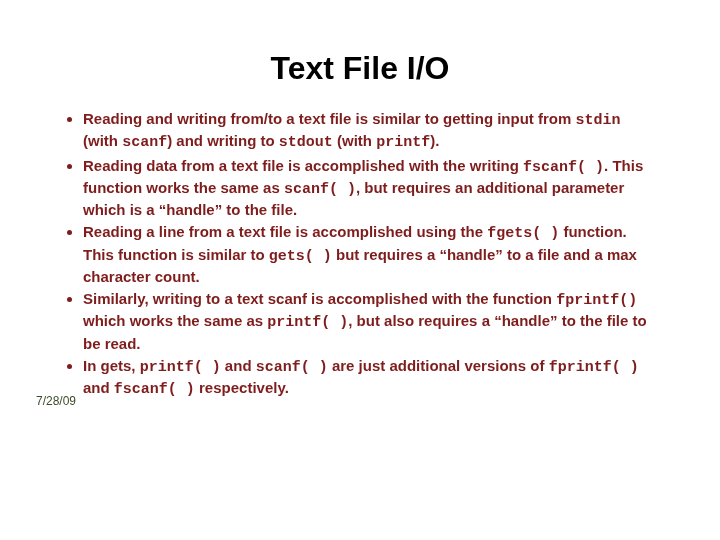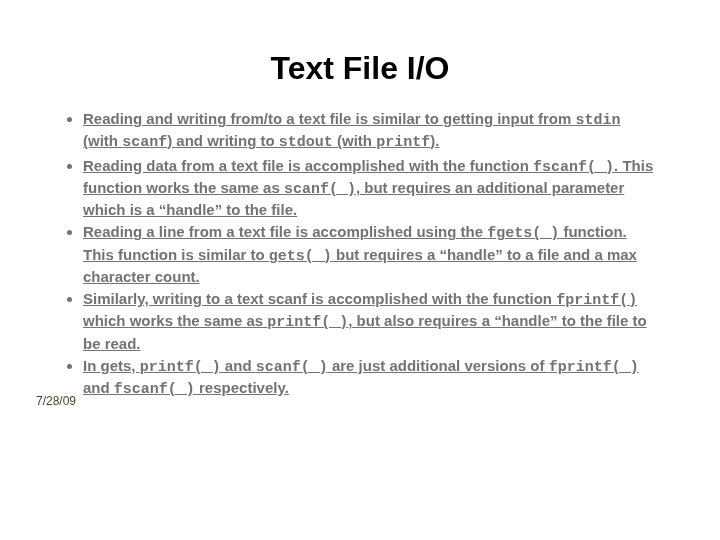--- a/index.html
+++ b/index.html
@@ -29,22 +29,21 @@
     margin: 0 0 0 10px;
     padding: 0 20px 0 28px;
     list-style: disc;
     color: #3b4c2a;
   }
   ul.bullets li {
     font-size: 15px;
     line-height: 1.35;
     font-weight: bold;
     margin-bottom: 2px;
-    color: #737373;
-    text-decoration: underline;
+    color: #7f1d1d;
   }
   .code {
     font-family: "Courier New", Courier, monospace;
     font-weight: bold;
   }
   .footer-date {
     position: absolute;
     left: 36px;
     bottom: 48px;
     font-size: 12px;
@@ -59,21 +58,21 @@
 
   <h1 class="title">Text File I/O</h1>
 
   <ul class="bullets">
 
     <li>
       <span>Reading and writing from/to a text file is similar to getting input from </span><span class="code">stdin</span><span> (with </span><span class="code">scanf</span><span>) and writing to </span><span class="code">stdout</span><span> (with </span><span class="code">printf</span><span>).</span>
     </li>
 
     <li>
-      <span>Reading data from a text file is accomplished with the function </span><span class="code">fscanf( )</span><span>.  This function works the same as </span><span class="code">scanf( )</span><span>, but requires an additional parameter which is a “handle” to the file.</span>
+      <span>Reading data from a text file is accomplished with the writing </span><span class="code">fscanf( )</span><span>.  This function works the same as </span><span class="code">scanf( )</span><span>, but requires an additional parameter which is a “handle” to the file.</span>
     </li>
 
     <li>
       <span>Reading a line from a text file is accomplished using the </span><span class="code">fgets( )</span><span> function.  This function is similar to </span><span class="code">gets( )</span><span> but requires a “handle” to a file and a max character count.</span>
     </li>
 
     <li>
       <span>Similarly, writing to a text scanf is accomplished with the function </span><span class="code">fprintf()</span><span> which works the same as </span><span class="code">printf( )</span><span>, but also requires a “handle” to the file to be read.</span>
     </li>
 

